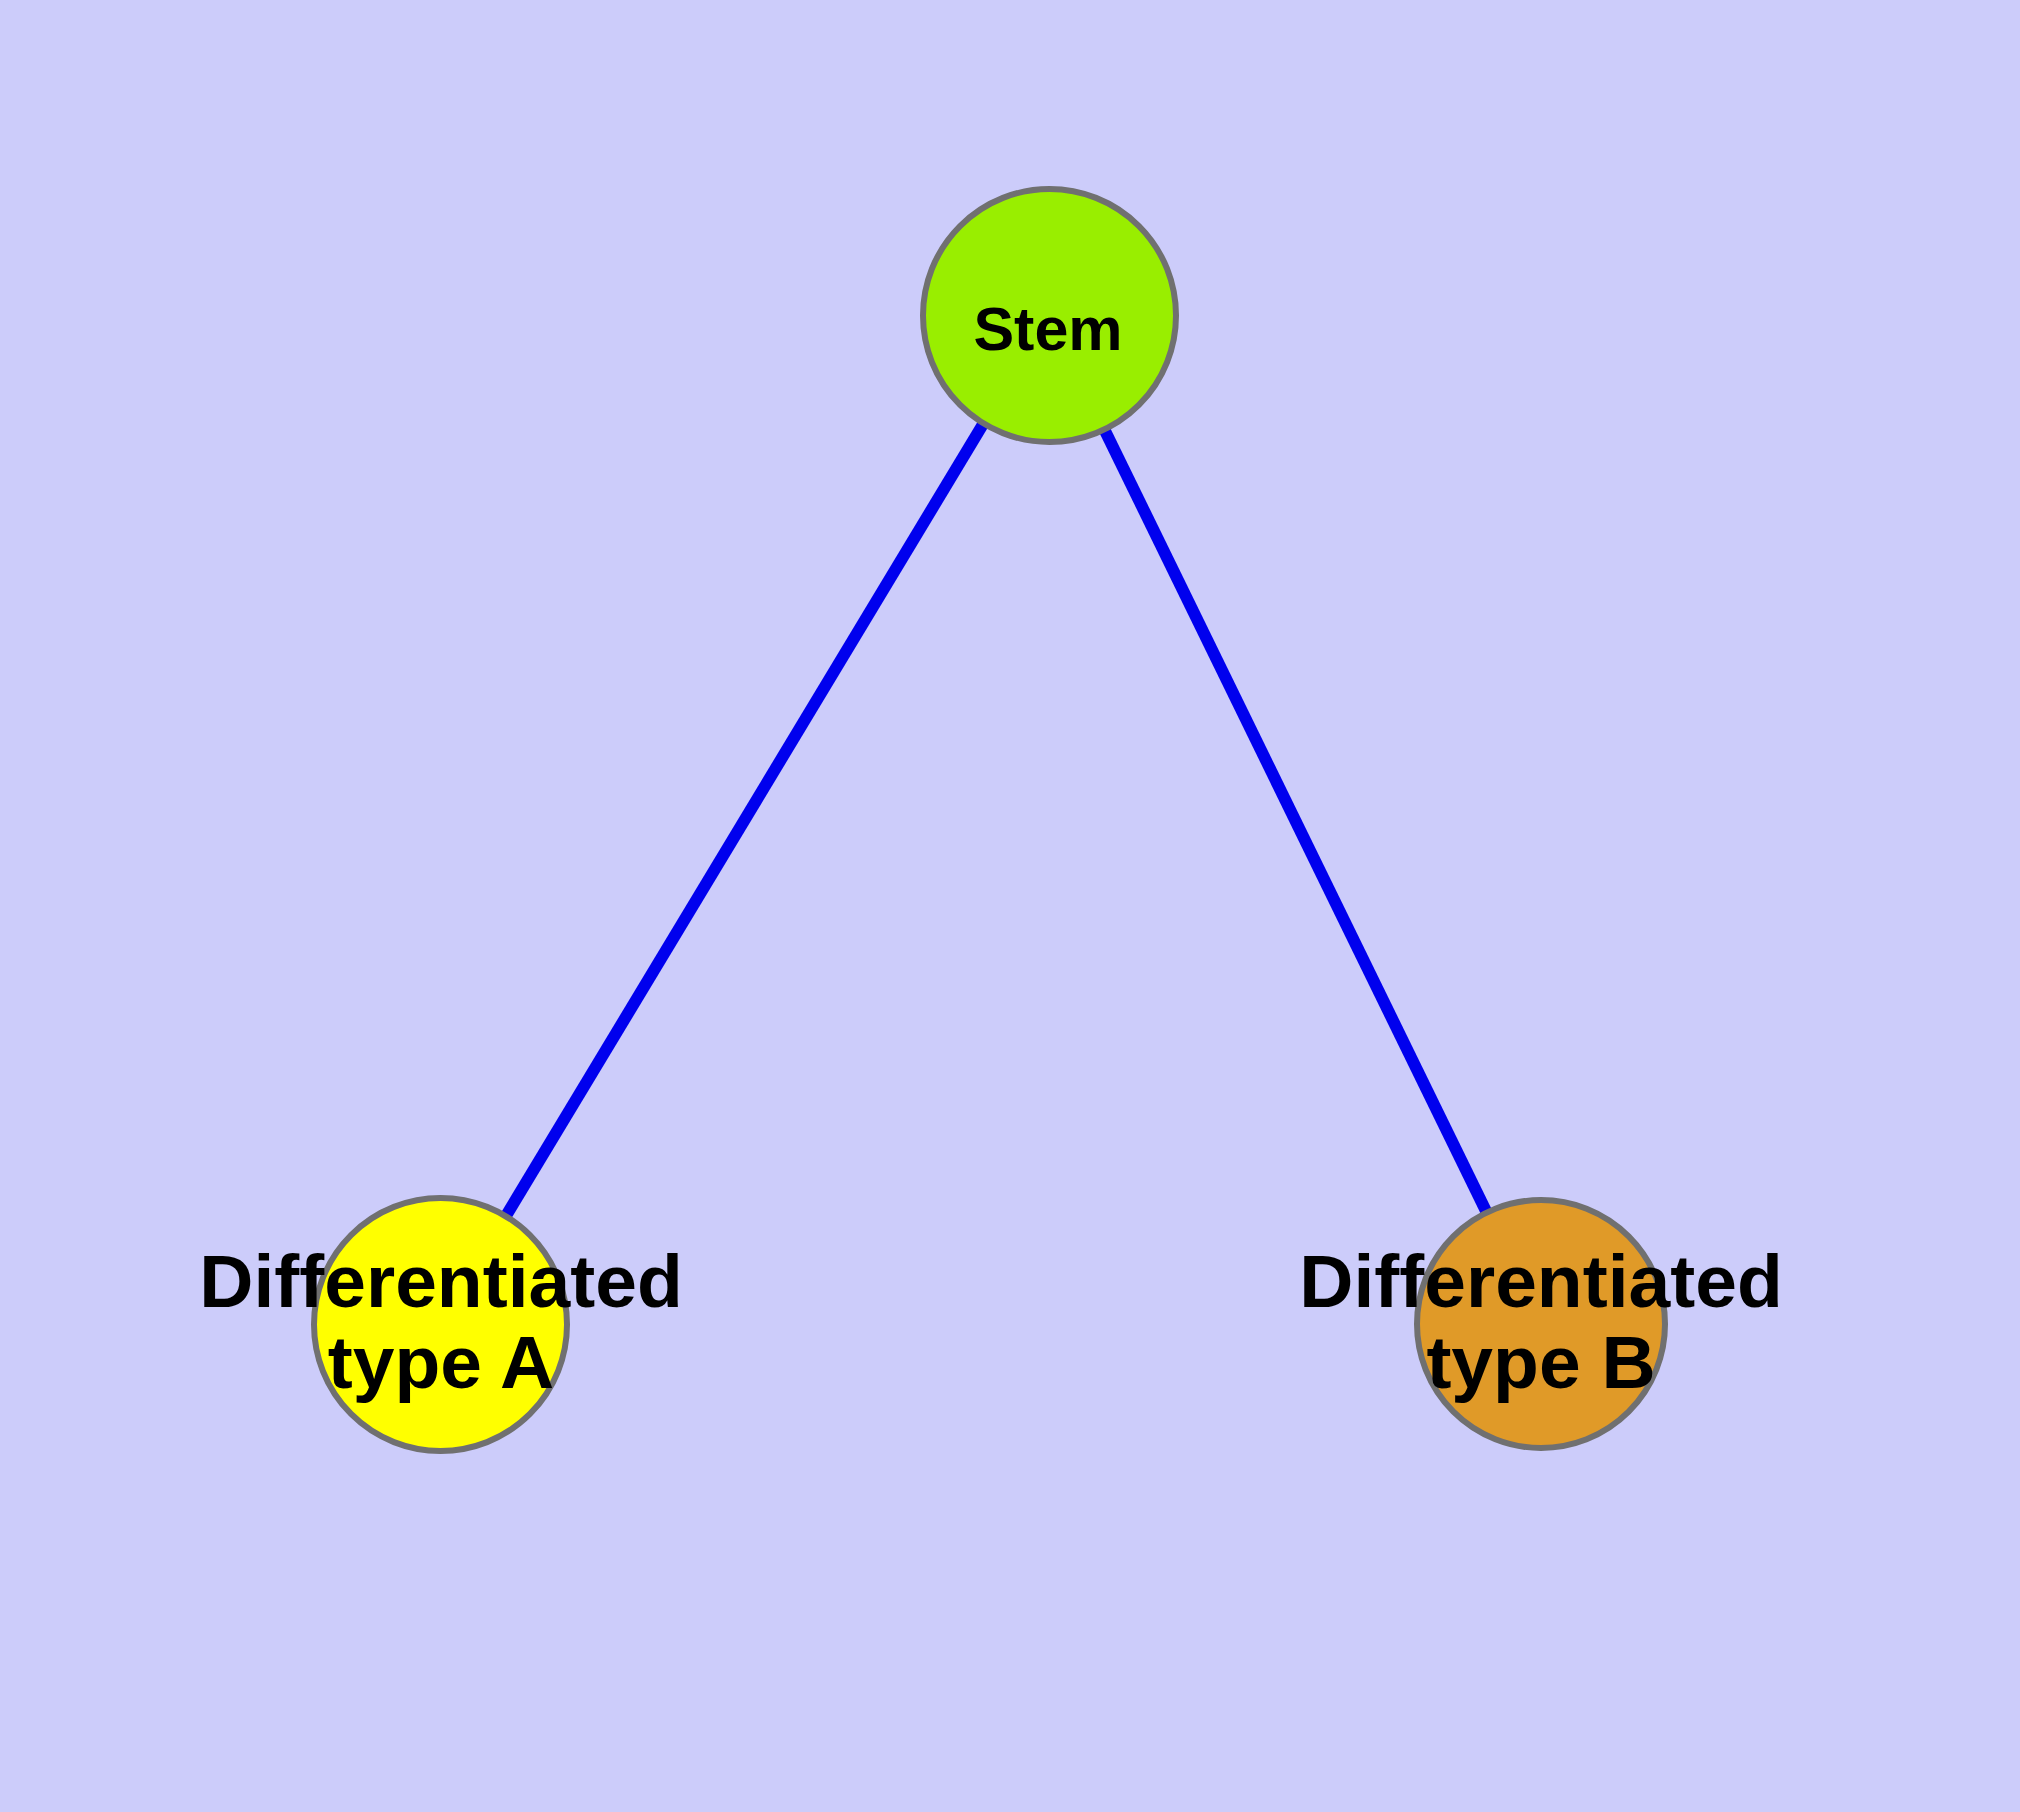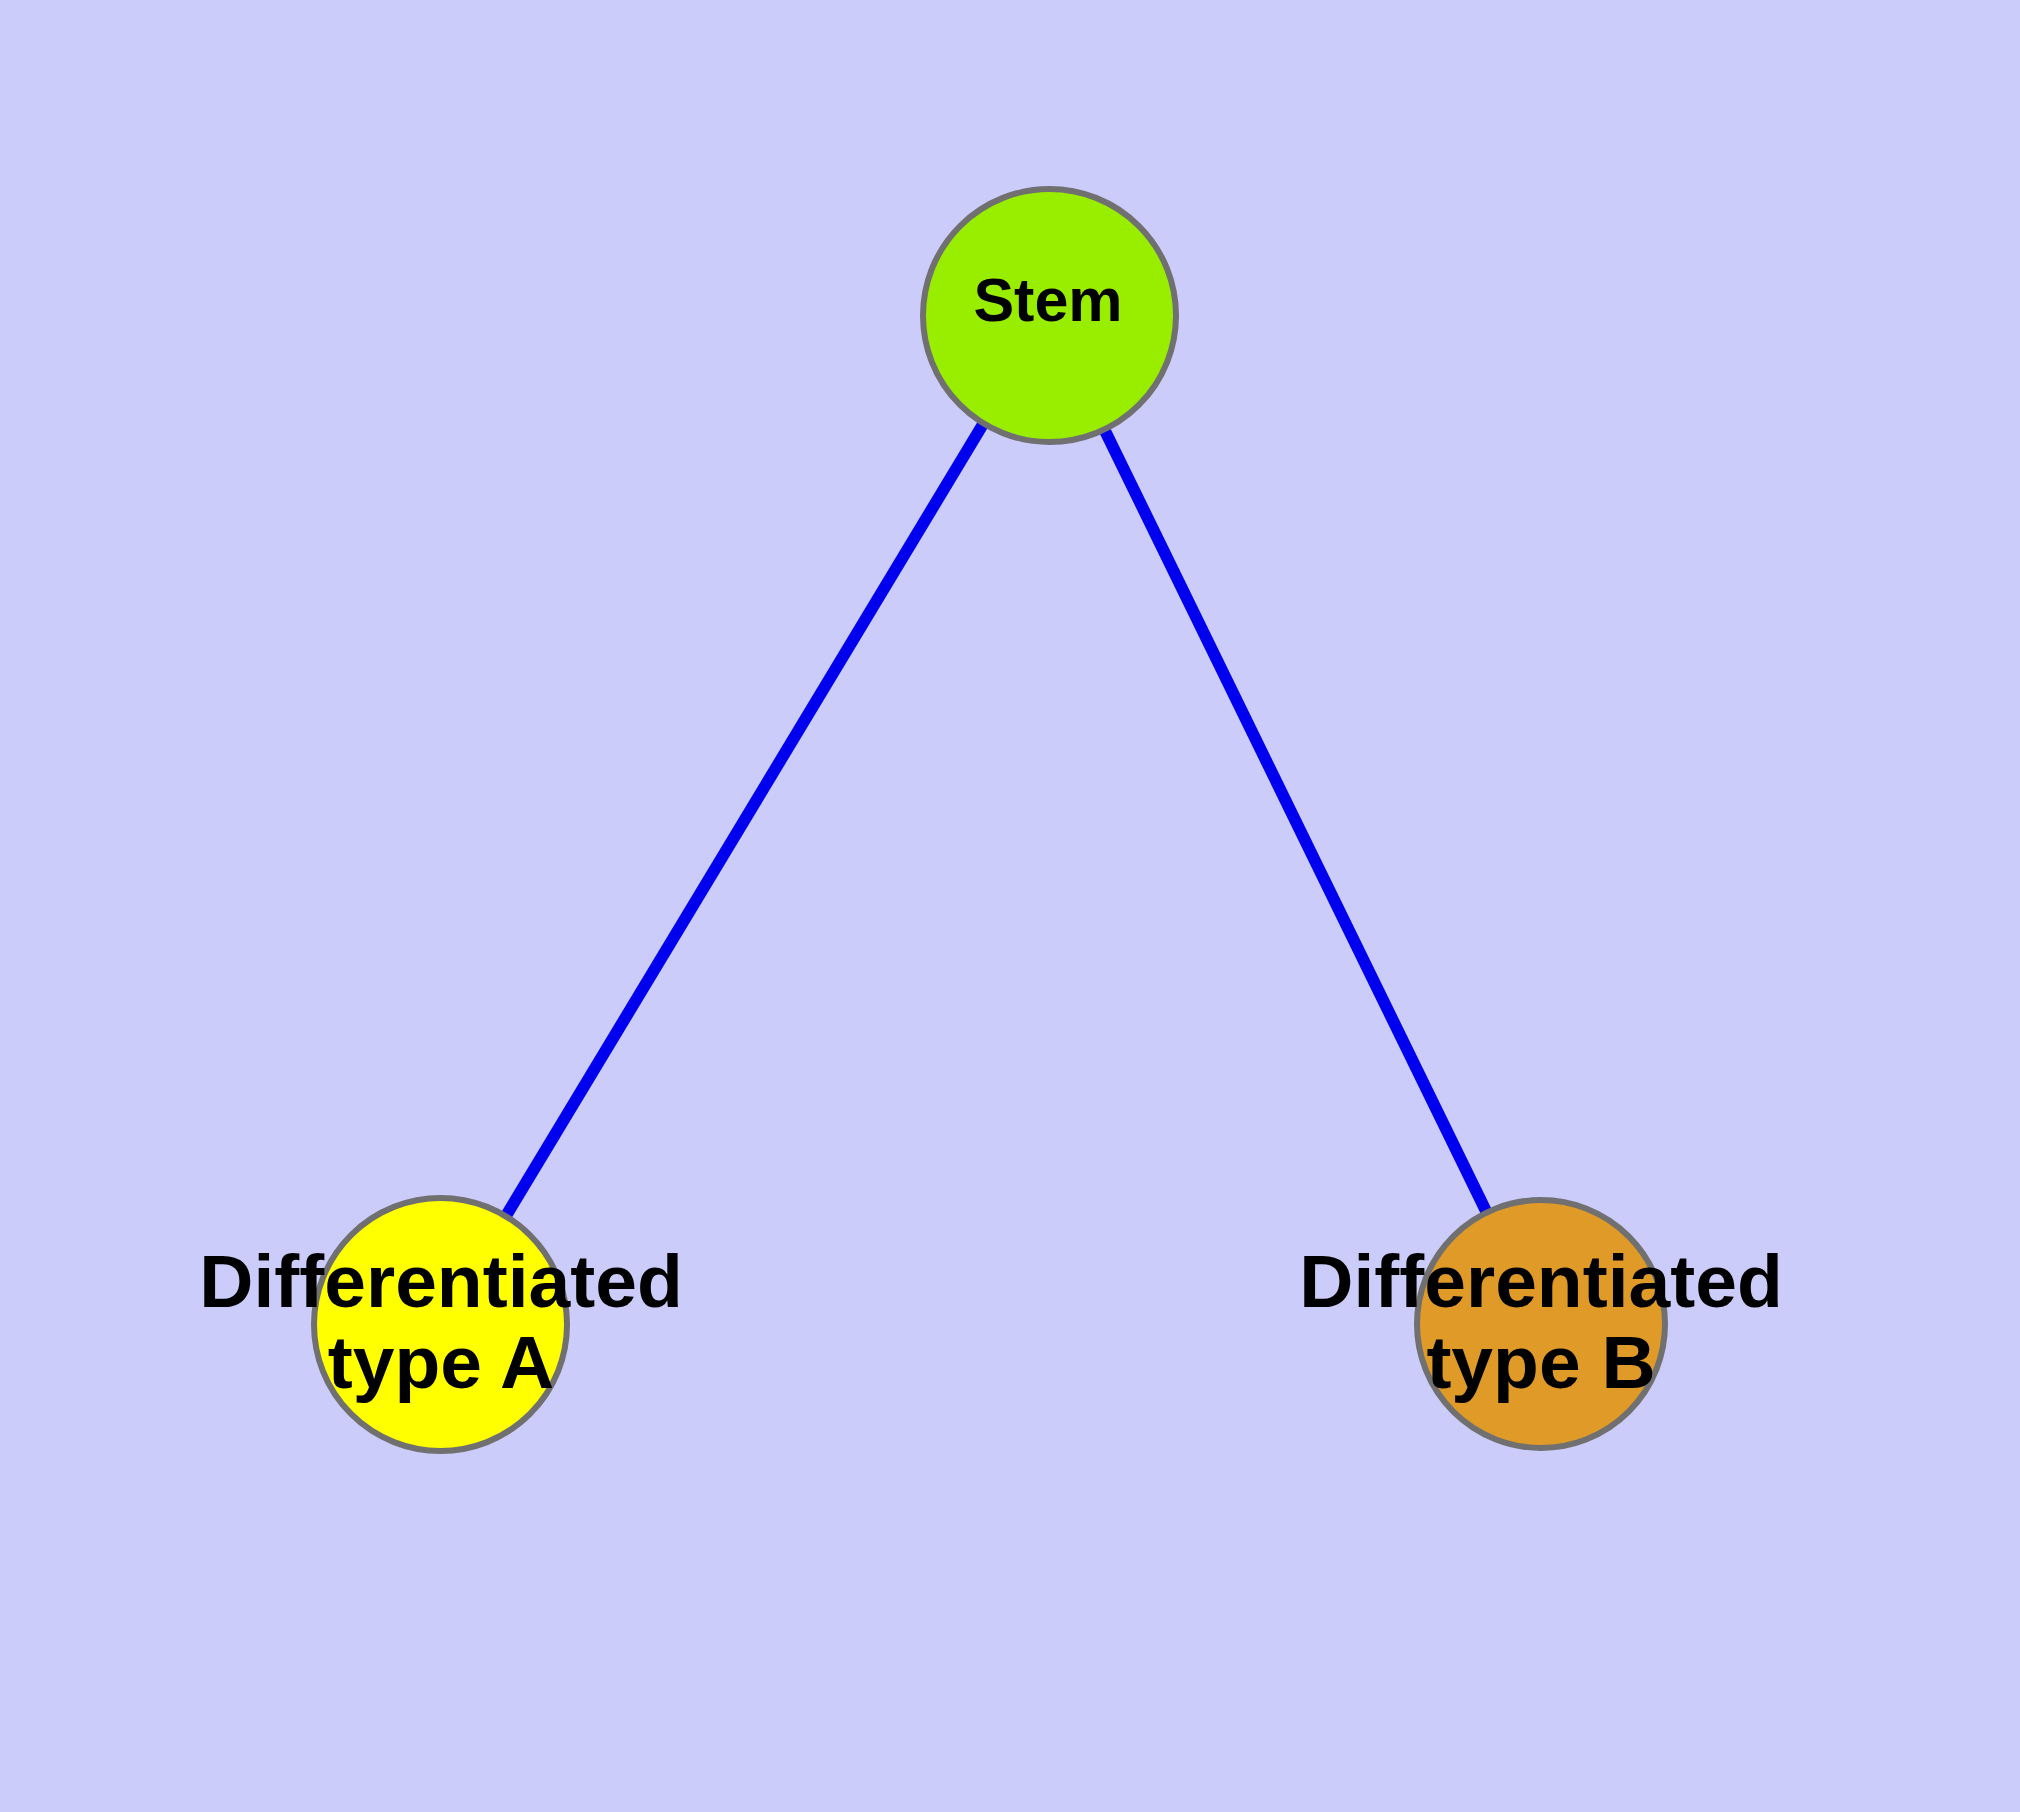--- a/index.html
+++ b/index.html
@@ -45,21 +45,21 @@
   
   #node-stem {
     left: 920px;
     top: 186px;
     width: 259px;
     height: 259px;
     background: #99ee00;
   }
   #label-stem {
     left: 1048px;
-    top: 301px;
+    top: 330px;
     width: 593px;
     font-size: 61px;
   }
   
   #node-diff-a {
     left: 311px;
     top: 1195px;
     width: 259px;
     height: 259px;
     background: #ffff00;

